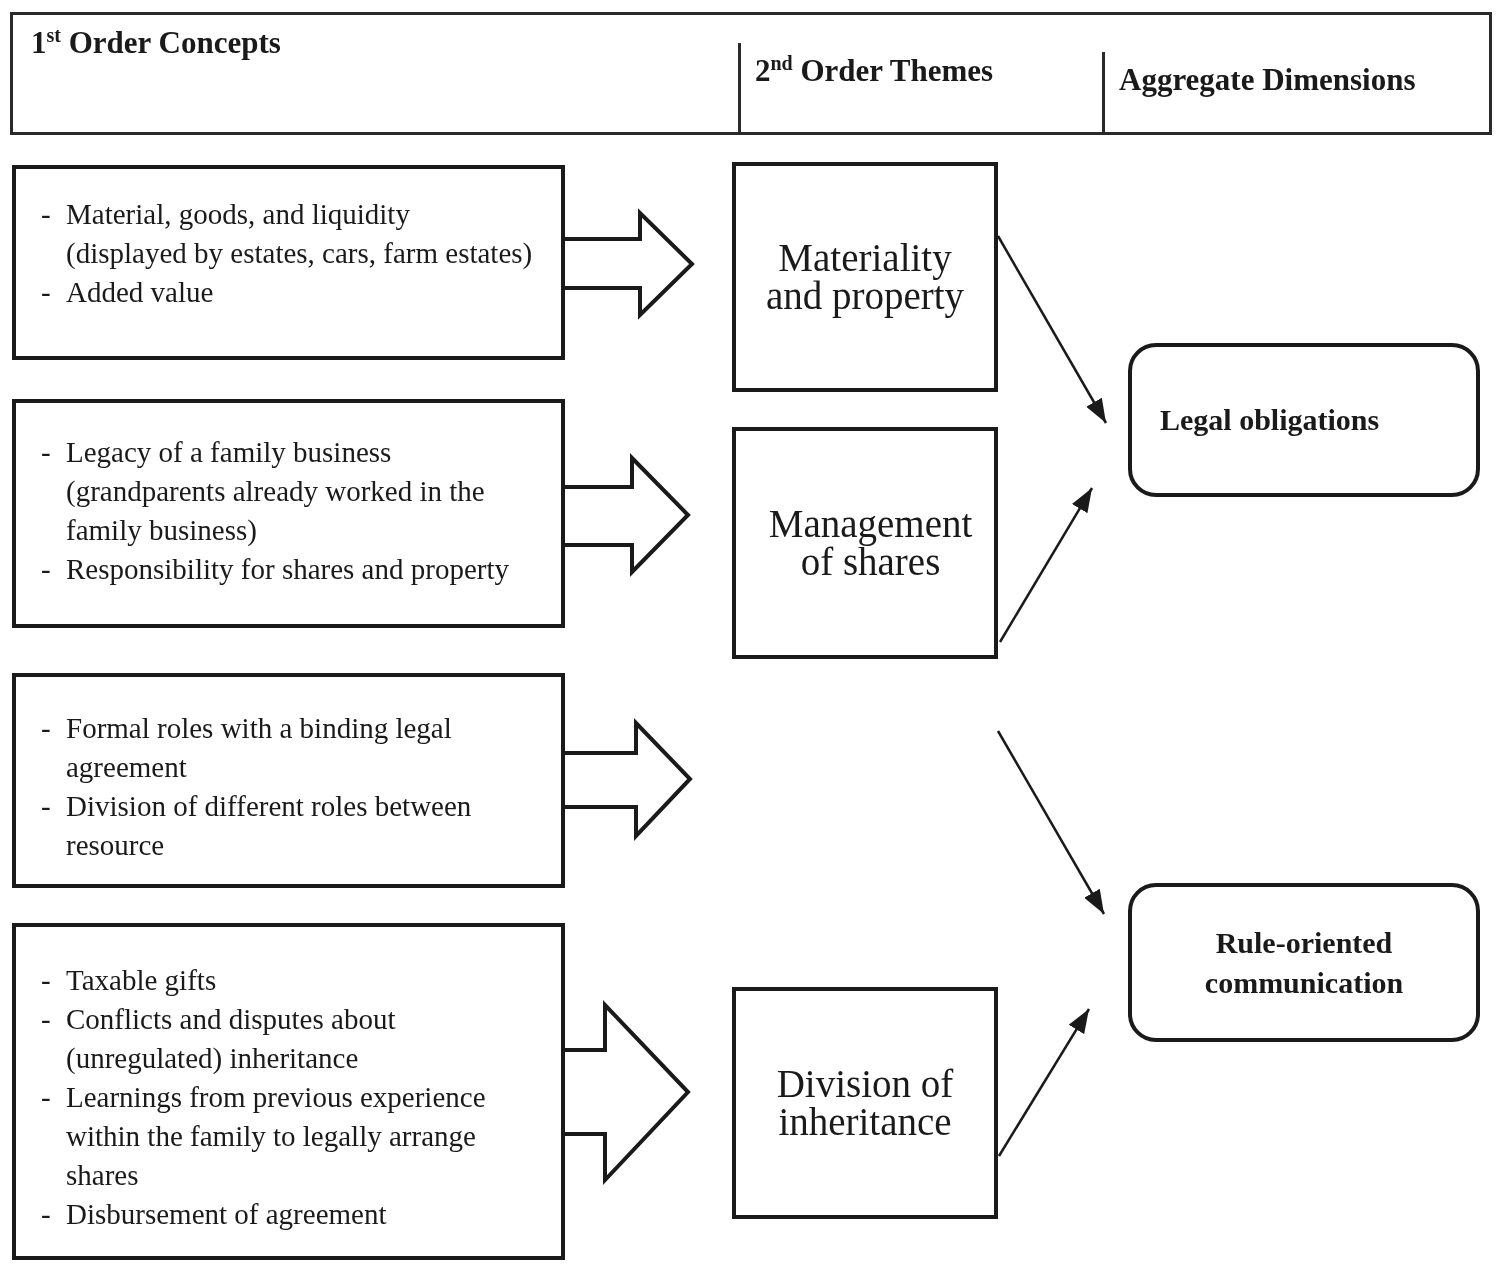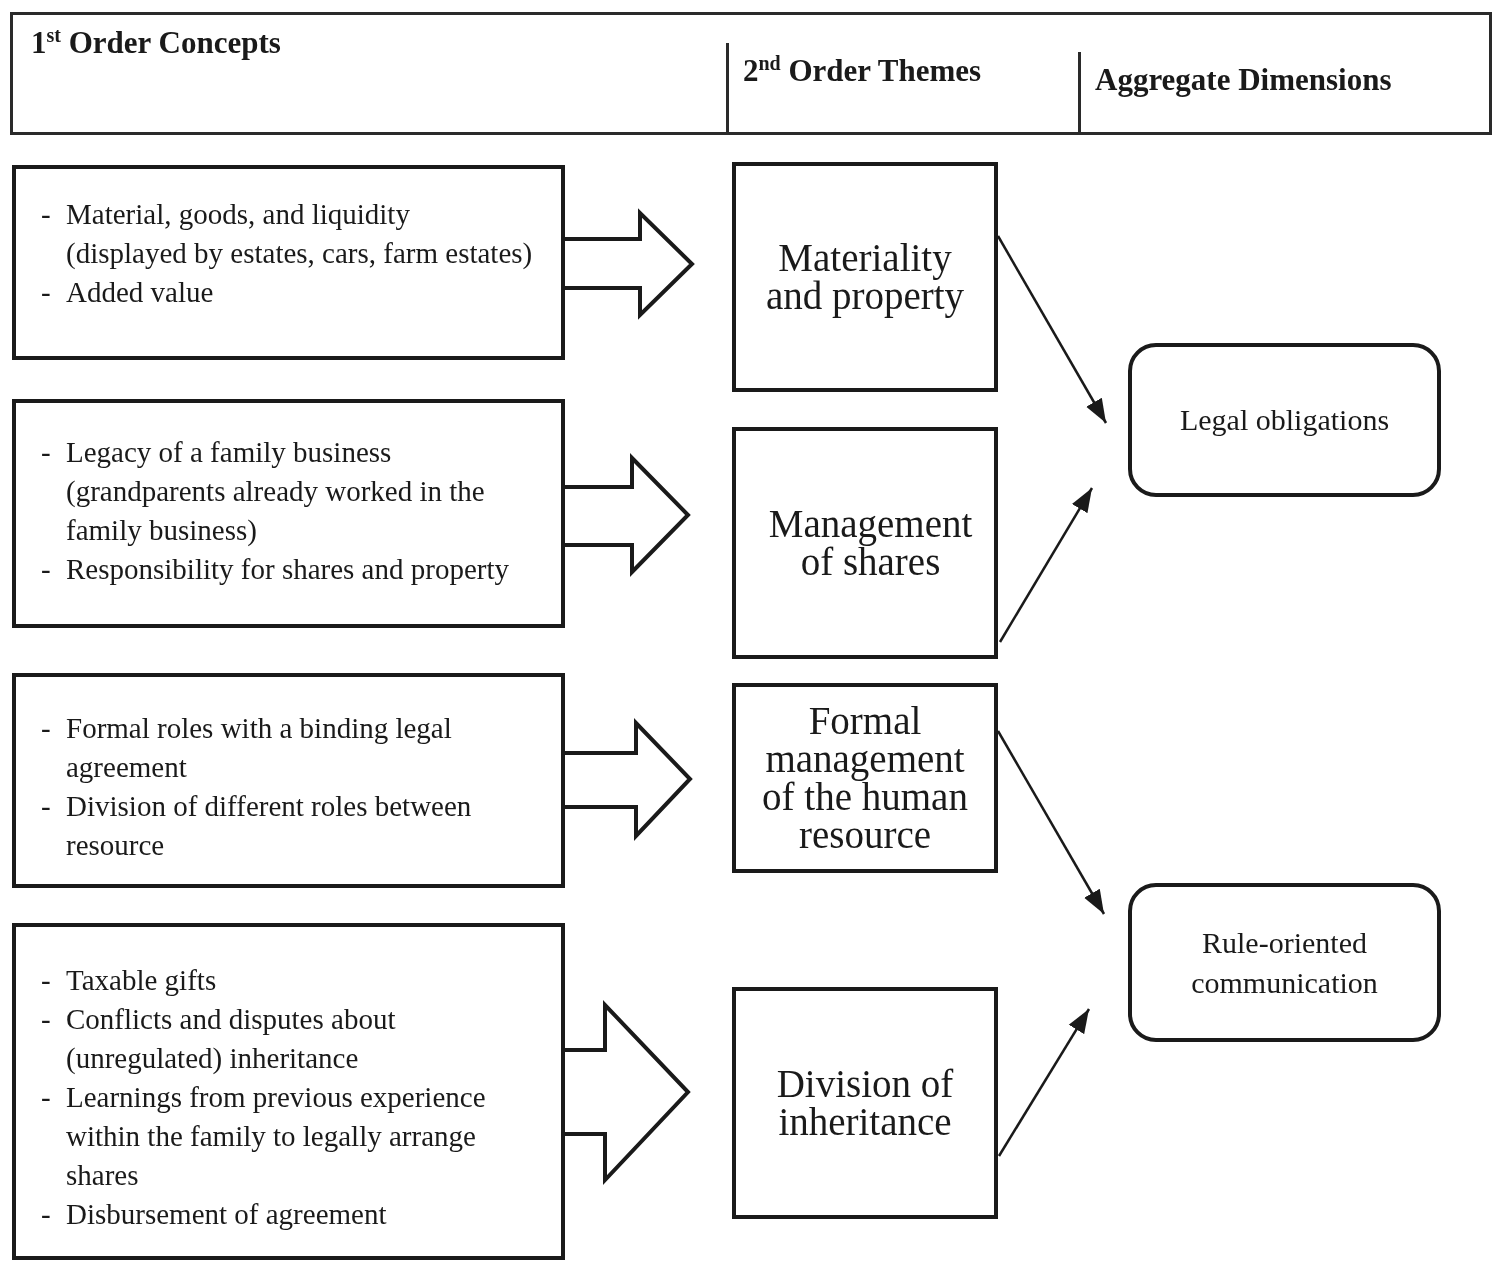--- a/index.html
+++ b/index.html
@@ -3,21 +3,21 @@
 <meta charset="utf-8">
 <style>
   html,body{margin:0;padding:0;background:#ffffff;}
   #canvas{
     position:relative;width:1504px;height:1284px;background:#ffffff;
     font-family:"Liberation Serif","DejaVu Serif",serif;color:#1a1a1a;overflow:hidden;
   }
   
   #header{
     position:absolute;left:10px;top:12px;width:1482px;height:123px;
-    border:3px solid #2a2a2a;box-sizing:border-box;display:flex;background:#fff;
+    border:3px solid #2a2a2a;box-sizing:border-box;display:flex;background:#fff;gap:12px;
   }
   .hcell{
     box-sizing:border-box;padding:10px 14px;font-weight:bold;font-size:31px;line-height:36px;
   }
   .hcell sup{font-size:20px;line-height:0;}
   #hcell-1{width:713px;padding-left:18px;}
   #hcell-2{width:352px;border-left:3px solid #2a2a2a;margin-top:28px;}
   #hcell-3{flex:1;border-left:3px solid #2a2a2a;margin-top:37px;}
   
   .concept-box{
@@ -36,24 +36,24 @@
     position:absolute;left:732px;width:266px;box-sizing:border-box;
     border:4px solid #1a1a1a;background:#fff;display:flex;align-items:center;justify-content:center;
     text-align:center;font-size:39px;line-height:38px;padding:0 16px;
   }
   #theme-1{top:162px;height:230px;}
   #theme-2{top:427px;height:232px;padding-left:27px;}
   #theme-3{top:683px;height:190px;}
   #theme-4{top:987px;height:232px;}
   
   .dim-box{
-    position:absolute;left:1128px;width:313px;box-sizing:border-box;
+    position:absolute;left:1128px;width:352px;box-sizing:border-box;
     border:4px solid #1a1a1a;border-radius:28px;background:#fff;
-    display:flex;align-items:center;justify-content:center;text-align:center;
-    font-weight:normal;font-size:30px;line-height:40px;padding:0 28px;
+    display:flex;align-items:center;justify-content:flex-start;text-align:center;
+    font-weight:bold;font-size:30px;line-height:40px;padding:0 28px;
   }
   #dim-1{top:343px;height:154px;}
   #dim-2{top:883px;height:159px;}
   
   #arrows{position:absolute;left:0;top:0;width:1504px;height:1284px;pointer-events:none;}
 </style>
 </head>
 <body>
 
 <div id="canvas">
@@ -115,23 +115,20 @@
         <span class="li-text">Disbursement of agreement</span>
       </div>
   </div>
 
   <div class="theme-box" id="theme-1">
       <span>Materiality and property</span>
     </div>
   <div class="theme-box" id="theme-2">
       <span>Management of shares</span>
     </div>
-  <div class="theme-box" id="theme-3">
-      <span>Formal management of the human resource</span>
-    </div>
   <div class="theme-box" id="theme-4">
       <span>Division of inheritance</span>
     </div>
 
   <div class="dim-box" id="dim-1">
       <span>Legal obligations</span>
     </div>
   <div class="dim-box" id="dim-2">
       <span>Rule-oriented communication</span>
     </div>

